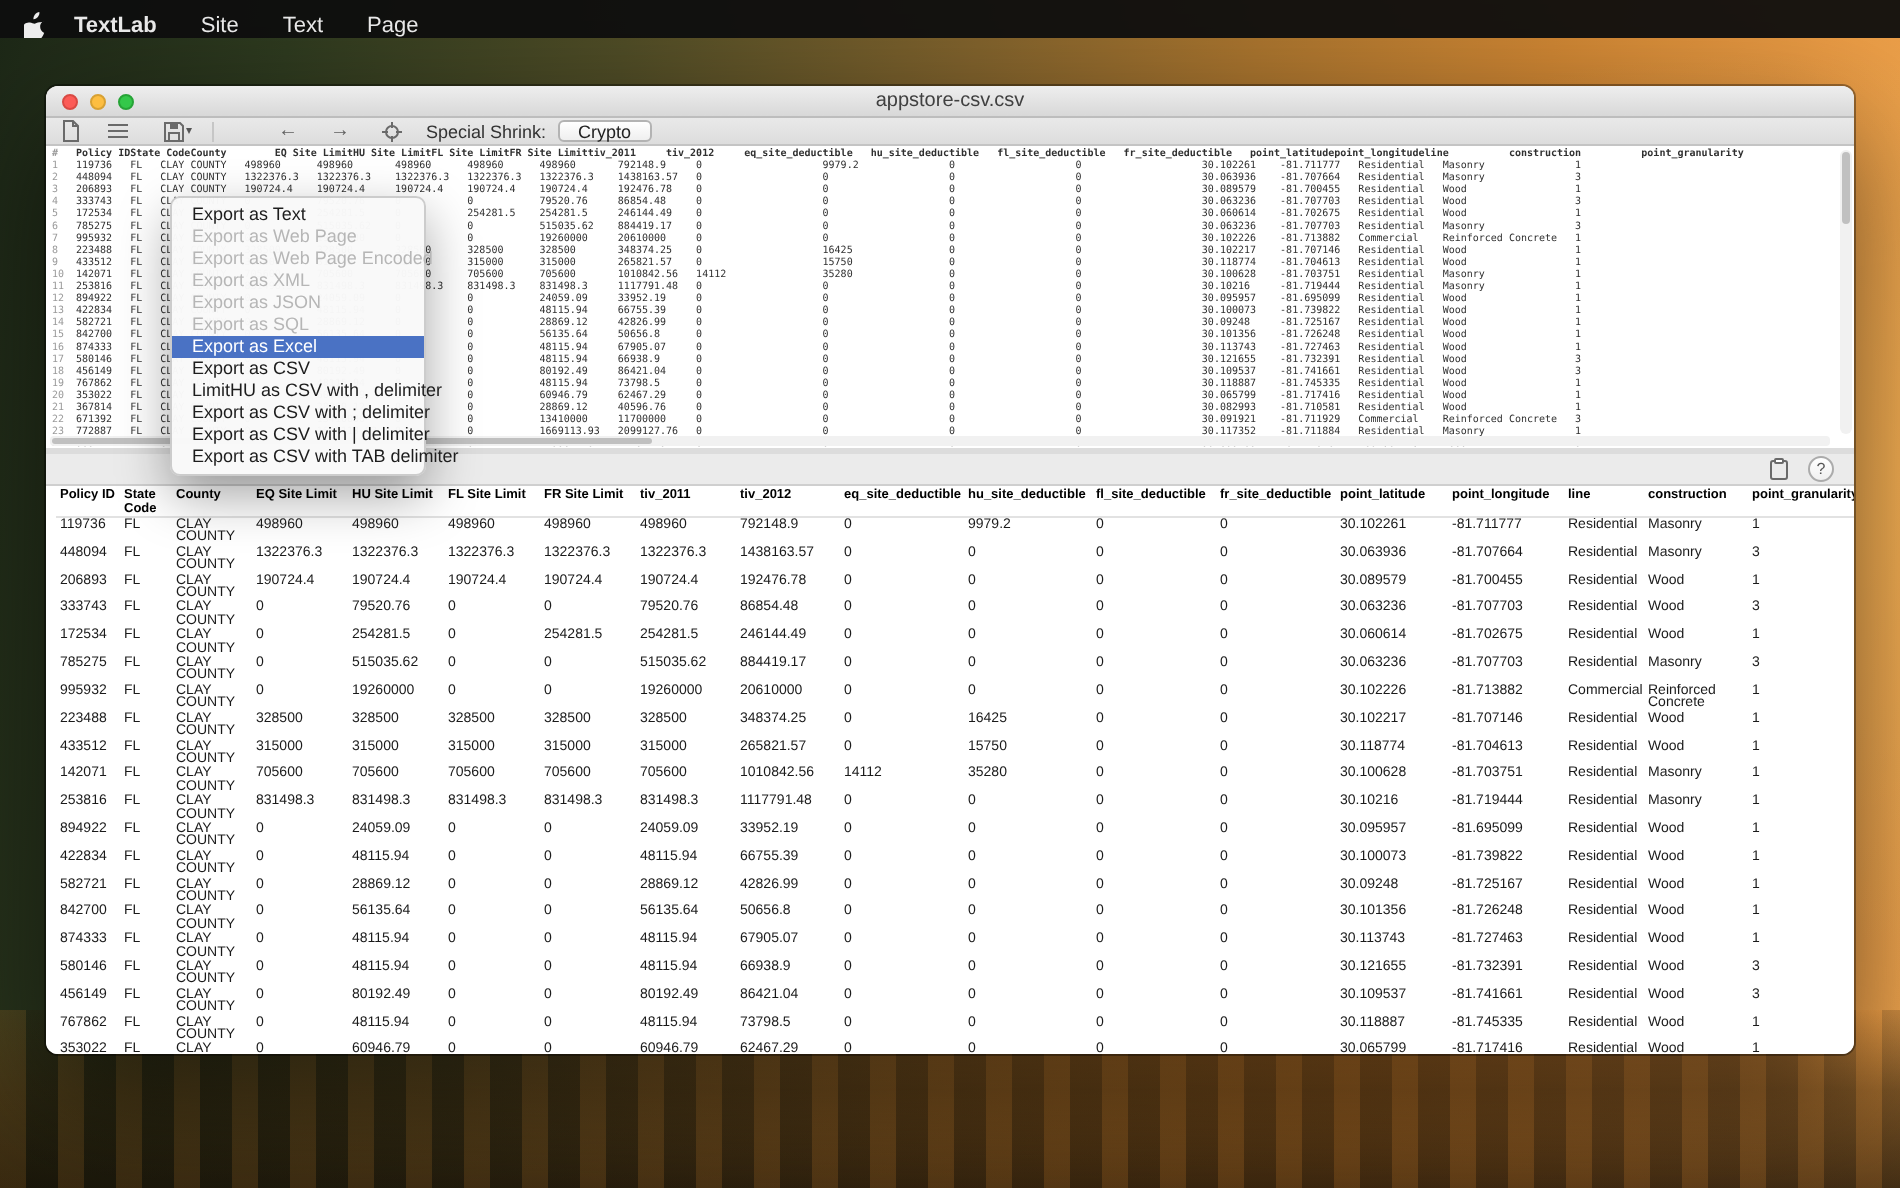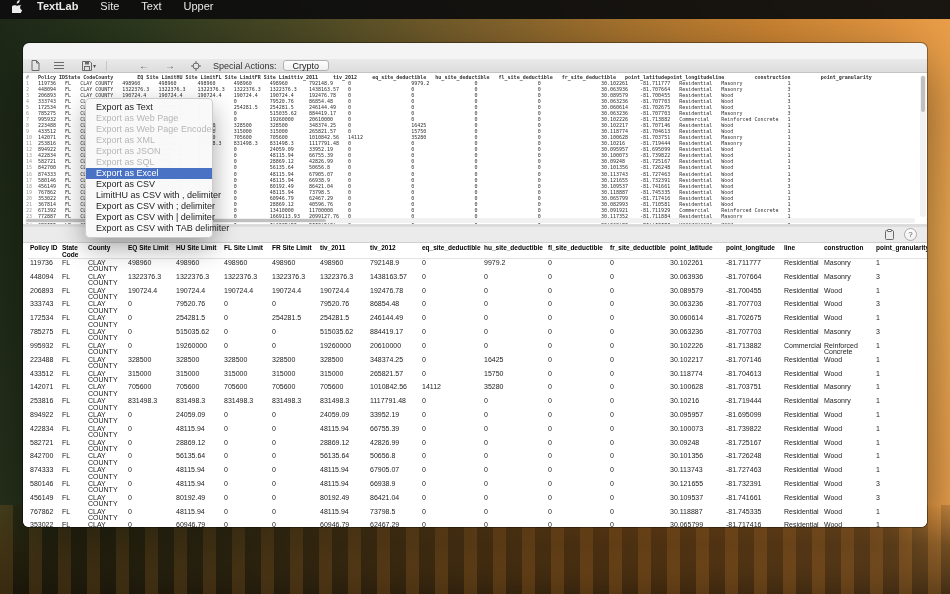--- a/index.html
+++ b/index.html
@@ -12,21 +12,21 @@
       linear-gradient(100deg,#1d2817 0%,#2e3a1f 14%,#4f4c26 30%,#7e612c 46%,#a9742e 60%,#cd8533 74%,#e89a44 87%,#f2ab55 100%);
     position:relative;
   }
   .water { position:absolute; left:0; right:0; top:505px; bottom:0;
     background:
       repeating-linear-gradient(90deg, rgba(255,150,45,0.16) 0 13px, rgba(55,30,6,0.18) 13px 29px),
       linear-gradient(180deg, rgba(40,28,10,0.0), rgba(30,22,8,0.5) 45%, rgba(12,10,5,0.75));
   }
   
   .menu-bar { position:absolute; left:0; top:0; width:950px; height:19px;
-    background:rgba(14,14,14,0.95); color:#e8e8e8; display:flex; align-items:flex-start;
+    background:rgba(14,14,14,0.95); color:#e8e8e8; display:flex; align-items:flex-end;
     font-size:11px; z-index:50; }
   .menu-bar .apple { margin:0 14px 0 12px; display:flex; align-items:center; }
   .mb-items { display:flex; gap:22px; }
   .mb-item { cursor:default; }
   .mb-item.app { font-weight:bold; }
   
   .window { position:absolute; left:23px; top:43px; width:904px; height:484px;
     background:#f4f4f4; border-radius:6px; overflow:hidden;
     box-shadow:0 22px 60px rgba(0,0,0,0.55), 0 0 0 1px rgba(0,0,0,0.35); z-index:10; }
   .titlebar { position:absolute; left:0; top:0; width:100%; height:16px;
@@ -113,26 +113,34 @@
   <span class="apple">
     <svg width="11" height="13" viewBox="0 0 170 200">
         <path fill="#ededed" d="M150 70c-1 1-25 14-25 43 0 34 30 46 31 46-1 1-5 17-16 33-10 14-20 29-36 29-15 0-20-9-38-9-17 0-23 9-37 9-16 0-27-16-37-30-20-29-10-83 17-102 13-9 25-9 36-9 15 0 28 10 36 10 7 0 21-11 38-11 6 0 17 1 31-9z"></path>
         <path fill="#ededed" d="M119 0c2 14-4 28-12 38-8 10-21 18-34 17-2-13 5-27 12-36 8-10 22-18 34-19z"></path>
       </svg>
   </span>
   <span class="mb-items">
       <span class="mb-item app">TextLab</span>
       <span class="mb-item">Site</span>
       <span class="mb-item">Text</span>
-      <span class="mb-item">Upper</span>
+      <span class="mb-item">Page</span>
     </span>
 </div>
 
 <div class="window">
 
+  <div class="titlebar">
+    <div class="lights">
+      <span class="light red"></span>
+      <span class="light yellow"></span>
+      <span class="light green"></span>
+    </div>
+    <div class="title">appstore-csv.csv</div>
+  </div>
 
   <div class="toolbar">
     <span class="tb-icon" style="margin-left:8px">
       <svg width="9" height="11" viewBox="0 0 9 11">
           <path d="M1 .5h4.5L8 3v7.5H1z" fill="none" stroke="#6a6a6a"></path>
           <path d="M5.5.5V3H8" fill="none" stroke="#6a6a6a"></path>
         </svg>
     </span>
     <span class="tb-icon" style="margin-left:14px">
       <svg width="10" height="9" viewBox="0 0 10 9">
@@ -149,21 +157,21 @@
     </span>
     <span class="tb-sep"></span>
     <span class="tb-icon" style="margin-left:22px">←</span>
     <span class="tb-icon" style="margin-left:16px">→</span>
     <span class="tb-icon" style="margin-left:16px">
       <svg width="10" height="10" viewBox="0 0 10 10">
           <circle cx="5" cy="5" r="3" fill="none" stroke="#6a6a6a"></circle>
           <path d="M5 0v3M5 7v3M0 5h3M7 5h3" stroke="#6a6a6a"></path>
         </svg>
     </span>
-    <span class="sa-label">Special Actions:</span>
+    <span class="sa-label">Special Shrink:</span>
     <button class="crypto-btn">Crypto</button>
   </div>
 
   <div class="top-pane">
     <div class="raw-scale"><div class="raw-line b"><span class="ln">#</span><span>Policy IDState CodeCounty        EQ Site LimitHU Site LimitFL Site LimitFR Site Limittiv_2011     tiv_2012     eq_site_deductible   hu_site_deductible   fl_site_deductible   fr_site_deductible   point_latitudepoint_longitudeline          construction          point_granularity</span></div><div class="raw-line"><span class="ln">1</span><span>119736   FL   CLAY COUNTY   498960      498960       498960      498960      498960       792148.9     0                    9979.2               0                    0                    30.102261    -81.711777   Residential   Masonry               1 </span></div><div class="raw-line"><span class="ln">2</span><span>448094   FL   CLAY COUNTY   1322376.3   1322376.3    1322376.3   1322376.3   1322376.3    1438163.57   0                    0                    0                    0                    30.063936    -81.707664   Residential   Masonry               3 </span></div><div class="raw-line"><span class="ln">3</span><span>206893   FL   CLAY COUNTY   190724.4    190724.4     190724.4    190724.4    190724.4     192476.78    0                    0                    0                    0                    30.089579    -81.700455   Residential   Wood                  1 </span></div><div class="raw-line"><span class="ln">4</span><span>333743   FL   CLAY COUNTY   0           79520.76     0           0           79520.76     86854.48     0                    0                    0                    0                    30.063236    -81.707703   Residential   Wood                  3 </span></div><div class="raw-line"><span class="ln">5</span><span>172534   FL   CLAY COUNTY   0           254281.5     0           254281.5    254281.5     246144.49    0                    0                    0                    0                    30.060614    -81.702675   Residential   Wood                  1 </span></div><div class="raw-line"><span class="ln">6</span><span>785275   FL   CLAY COUNTY   0           515035.62    0           0           515035.62    884419.17    0                    0                    0                    0                    30.063236    -81.707703   Residential   Masonry               3 </span></div><div class="raw-line"><span class="ln">7</span><span>995932   FL   CLAY COUNTY   0           19260000     0           0           19260000     20610000     0                    0                    0                    0                    30.102226    -81.713882   Commercial    Reinforced Concrete   1 </span></div><div class="raw-line"><span class="ln">8</span><span>223488   FL   CLAY COUNTY   328500      328500       328500      328500      328500       348374.25    0                    16425                0                    0                    30.102217    -81.707146   Residential   Wood                  1 </span></div><div class="raw-line"><span class="ln">9</span><span>433512   FL   CLAY COUNTY   315000      315000       315000      315000      315000       265821.57    0                    15750                0                    0                    30.118774    -81.704613   Residential   Wood                  1 </span></div><div class="raw-line"><span class="ln">10</span><span>142071   FL   CLAY COUNTY   705600      705600       705600      705600      705600       1010842.56   14112                35280                0                    0                    30.100628    -81.703751   Residential   Masonry               1 </span></div><div class="raw-line"><span class="ln">11</span><span>253816   FL   CLAY COUNTY   831498.3    831498.3     831498.3    831498.3    831498.3     1117791.48   0                    0                    0                    0                    30.10216     -81.719444   Residential   Masonry               1 </span></div><div class="raw-line"><span class="ln">12</span><span>894922   FL   CLAY COUNTY   0           24059.09     0           0           24059.09     33952.19     0                    0                    0                    0                    30.095957    -81.695099   Residential   Wood                  1 </span></div><div class="raw-line"><span class="ln">13</span><span>422834   FL   CLAY COUNTY   0           48115.94     0           0           48115.94     66755.39     0                    0                    0                    0                    30.100073    -81.739822   Residential   Wood                  1 </span></div><div class="raw-line"><span class="ln">14</span><span>582721   FL   CLAY COUNTY   0           28869.12     0           0           28869.12     42826.99     0                    0                    0                    0                    30.09248     -81.725167   Residential   Wood                  1 </span></div><div class="raw-line"><span class="ln">15</span><span>842700   FL   CLAY COUNTY   0           56135.64     0           0           56135.64     50656.8      0                    0                    0                    0                    30.101356    -81.726248   Residential   Wood                  1 </span></div><div class="raw-line"><span class="ln">16</span><span>874333   FL   CLAY COUNTY   0           48115.94     0           0           48115.94     67905.07     0                    0                    0                    0                    30.113743    -81.727463   Residential   Wood                  1 </span></div><div class="raw-line"><span class="ln">17</span><span>580146   FL   CLAY COUNTY   0           48115.94     0           0           48115.94     66938.9      0                    0                    0                    0                    30.121655    -81.732391   Residential   Wood                  3 </span></div><div class="raw-line"><span class="ln">18</span><span>456149   FL   CLAY COUNTY   0           80192.49     0           0           80192.49     86421.04     0                    0                    0                    0                    30.109537    -81.741661   Residential   Wood                  3 </span></div><div class="raw-line"><span class="ln">19</span><span>767862   FL   CLAY COUNTY   0           48115.94     0           0           48115.94     73798.5      0                    0                    0                    0                    30.118887    -81.745335   Residential   Wood                  1 </span></div><div class="raw-line"><span class="ln">20</span><span>353022   FL   CLAY COUNTY   0           60946.79     0           0           60946.79     62467.29     0                    0                    0                    0                    30.065799    -81.717416   Residential   Wood                  1 </span></div><div class="raw-line"><span class="ln">21</span><span>367814   FL   CLAY COUNTY   0           28869.12     0           0           28869.12     40596.76     0                    0                    0                    0                    30.082993    -81.710581   Residential   Wood                  1 </span></div><div class="raw-line"><span class="ln">22</span><span>671392   FL   CLAY COUNTY   0           13410000     0           0           13410000     11700000     0                    0                    0                    0                    30.091921    -81.711929   Commercial    Reinforced Concrete   3 </span></div><div class="raw-line"><span class="ln">23</span><span>772887   FL   CLAY COUNTY   0           1669113.93   0           0           1669113.93   2099127.76   0                    0                    0                    0                    30.117352    -81.711884   Residential   Masonry               1 </span></div><div class="raw-line"><span class="ln">24</span><span>983122   FL   CLAY COUNTY   0           179562.23    0           0           179562.23    211372.57    0                    0                    0                    0                    30.095783    -81.713181   Residential   Wood                  3 </span></div></div>
     <div class="vscroll">
         <div class="thumb"></div>
       </div>
     <div class="hscroll">
         <div class="thumbh"></div>

